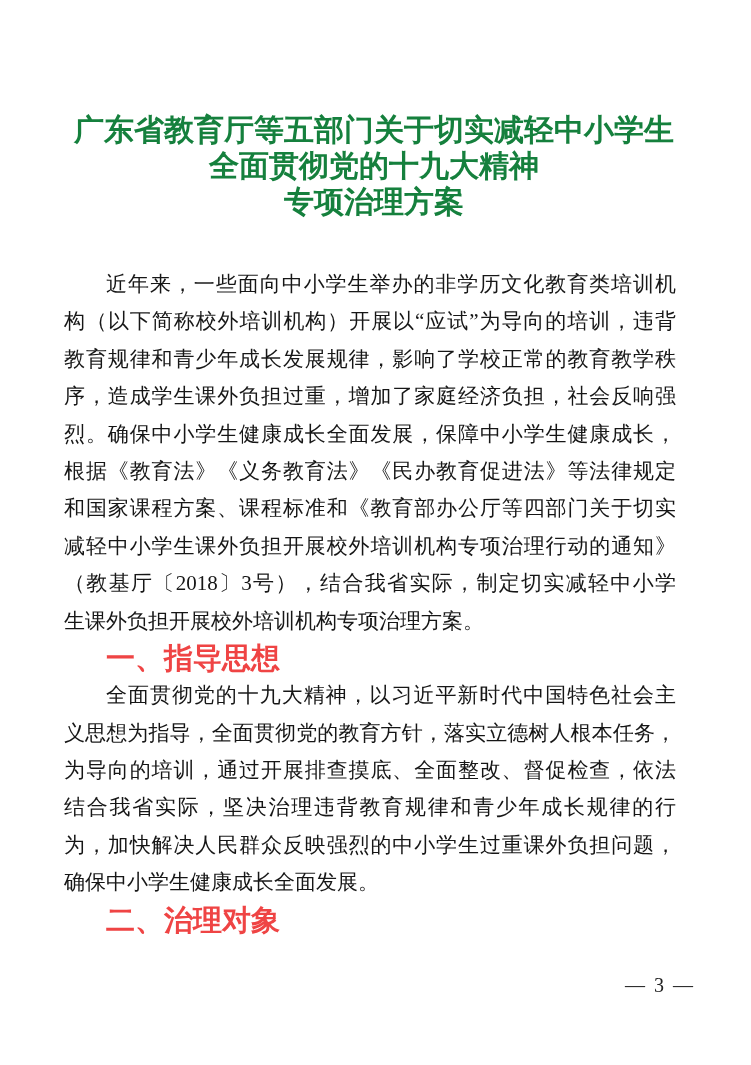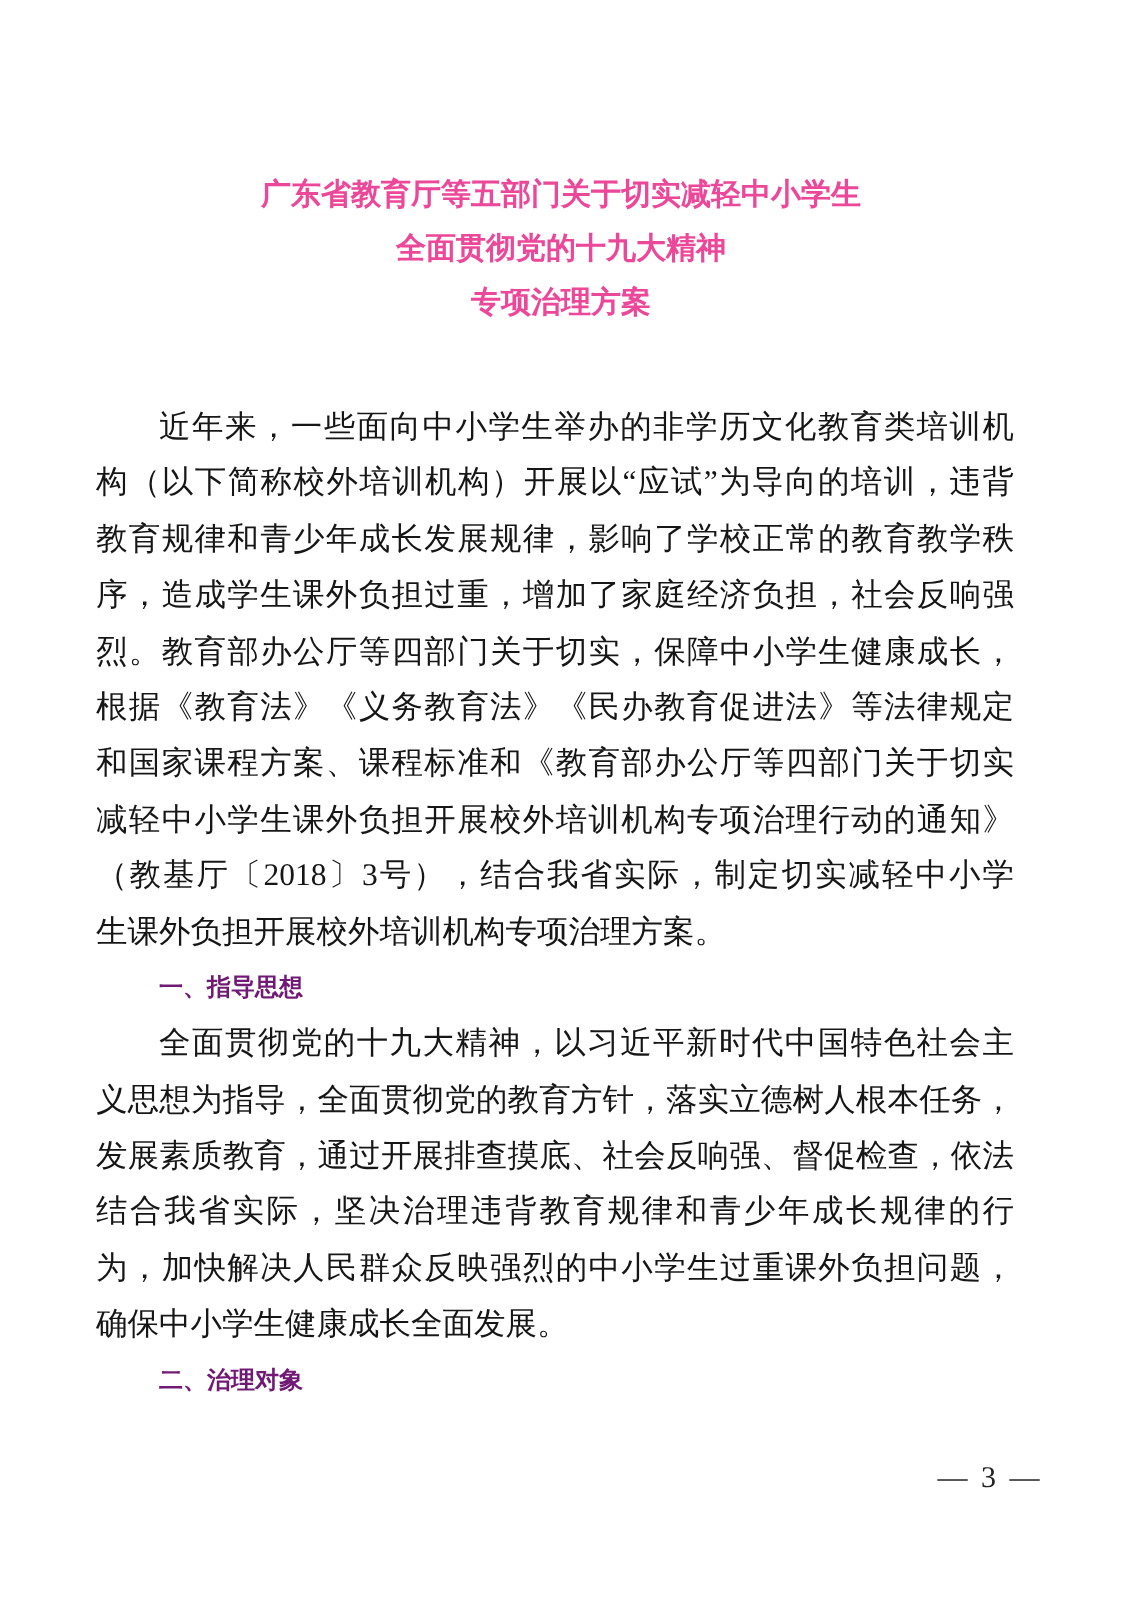--- a/index.html
+++ b/index.html
@@ -16,24 +16,24 @@
     font-family: "Liberation Serif", "DejaVu Serif", serif;
     color: #161616;
   }
   .doc-title {
     position: absolute;
     top: 112px;
     left: 68px;
     width: 612px;
     text-align: center;
     font-weight: bold;
-    font-size: 20px;
+    font-size: 30px;
     line-height: 36px;
     letter-spacing: 0px;
-    color: #ec4899;
+    color: #15803d;
   }
   .doc-body {
     position: absolute;
     top: 266px;
     left: 64px;
     width: 612px;
     font-size: 21px;
     line-height: 37.4px;
     color: #161616;
   }
@@ -45,25 +45,25 @@
   .line.plain {
     text-align: center;
     text-align-last: left;
   }
   .line.indent {
     text-indent: 42px;
   }
   .line.heading {
     font-family: "Liberation Sans", "DejaVu Sans", sans-serif;
     font-weight: bold;
-    font-size: 16px;
+    font-size: 29px;
     text-align: right;
     text-align-last: left;
     text-indent: 42px;
-    color: #701a75;
+    color: #ef4444;
   }
   .page-number {
     position: absolute;
     top: 974px;
     right: 56px;
     font-size: 20px;
     letter-spacing: 2px;
     color: #222222;
   }
 </style>
@@ -76,32 +76,32 @@
     <div class="title-line">广东省教育厅等五部门关于切实减轻中小学生</div>
     <div class="title-line">全面贯彻党的十九大精神</div>
     <div class="title-line">专项治理方案</div>
   </header>
 
   <main class="doc-body">
     <div class="line indent">近年来，一些面向中小学生举办的非学历文化教育类培训机</div>
     <div class="line">构（以下简称校外培训机构）开展以“应试”为导向的培训，违背</div>
     <div class="line">教育规律和青少年成长发展规律，影响了学校正常的教育教学秩</div>
     <div class="line">序，造成学生课外负担过重，增加了家庭经济负担，社会反响强</div>
-    <div class="line">烈。教育部办公厅等四部门关于切实，保障中小学生健康成长，</div>
+    <div class="line">烈。确保中小学生健康成长全面发展，保障中小学生健康成长，</div>
     <div class="line">根据《教育法》《义务教育法》《民办教育促进法》等法律规定</div>
     <div class="line">和国家课程方案、课程标准和《教育部办公厅等四部门关于切实</div>
     <div class="line">减轻中小学生课外负担开展校外培训机构专项治理行动的通知》</div>
     <div class="line">（教基厅〔2018〕3号），结合我省实际，制定切实减轻中小学</div>
     <div class="line plain">生课外负担开展校外培训机构专项治理方案。</div>
 
     <div class="line heading">一、指导思想</div>
 
     <div class="line indent">全面贯彻党的十九大精神，以习近平新时代中国特色社会主</div>
     <div class="line">义思想为指导，全面贯彻党的教育方针，落实立德树人根本任务，</div>
-    <div class="line">发展素质教育，通过开展排查摸底、社会反响强、督促检查，依法</div>
+    <div class="line">为导向的培训，通过开展排查摸底、全面整改、督促检查，依法</div>
     <div class="line">结合我省实际，坚决治理违背教育规律和青少年成长规律的行</div>
     <div class="line">为，加快解决人民群众反映强烈的中小学生过重课外负担问题，</div>
     <div class="line plain">确保中小学生健康成长全面发展。</div>
 
     <div class="line heading">二、治理对象</div>
   </main>
 
   <footer>
     <span class="page-number">— 3 —</span>
   </footer>

